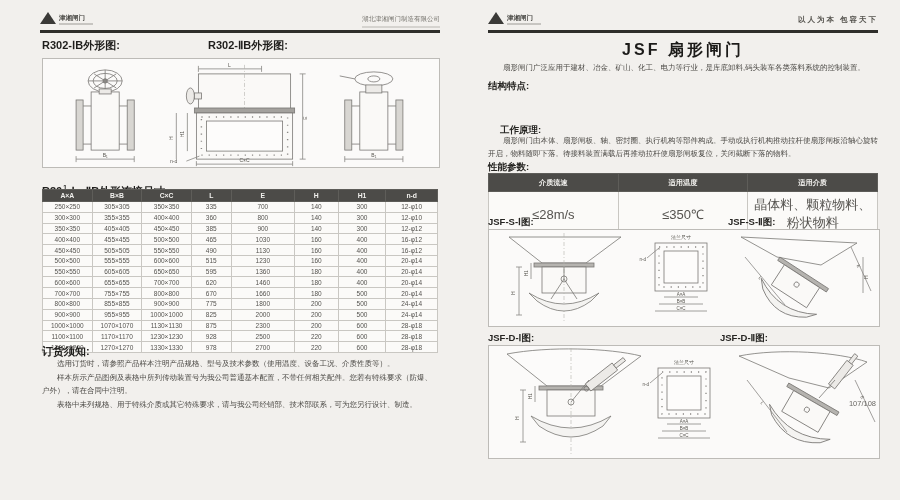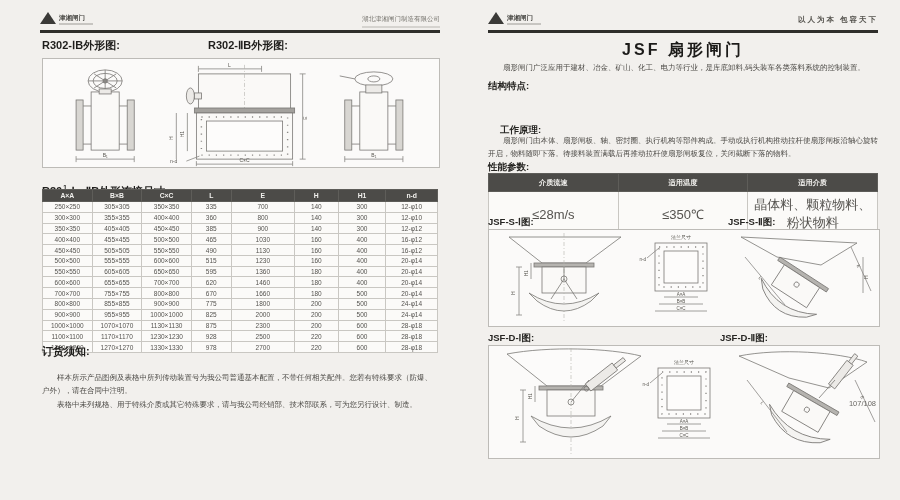--- a/index.html
+++ b/index.html
@@ -299,20 +299,21 @@
           <td>978</td>
           <td>2700</td>
           <td>220</td>
           <td>600</td>
           <td>28-φ18</td>
         </tr>
       </tbody>
   </table>
 
   <h3 class="sec-title" style="left:2px; top:344px;">订货须知:</h3>
+  <p class="para" style="left:2px; top:358px; width:396px;">选用订货时，请参照产品样本注明产品规格、型号及技术参数（使用温度、设备工况、介质性质等）。</p>
   <p class="para" style="left:2px; top:372px; width:396px;">样本所示产品图例及表格中所列传动装置号为我公司普通基本配置，不带任何相关配件。您若有特殊要求（防爆、户外），请在合同中注明。</p>
   <p class="para" style="left:2px; top:399px; width:396px;">表格中未列规格、用于特殊介质或其它特殊要求，请与我公司经销部、技术部联系，可为您另行设计、制造。</p>
 </div>
 
 <div class="page" id="right-page">
   <div class="brand">
     <div class="tri"></div>
     <div class="brand-text">
       <span>津湘闸门</span>
       <div class="brand-sub"></div>

